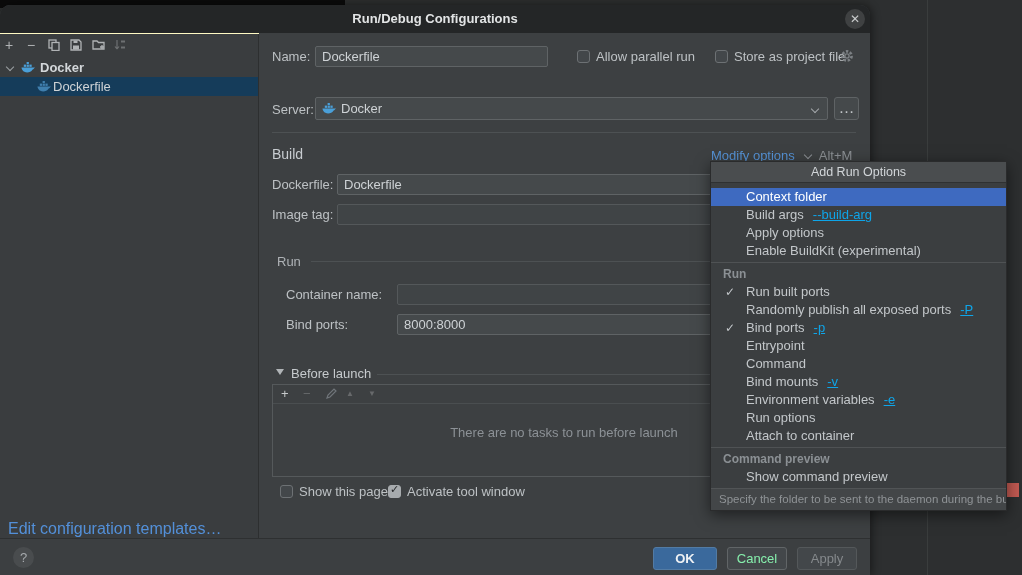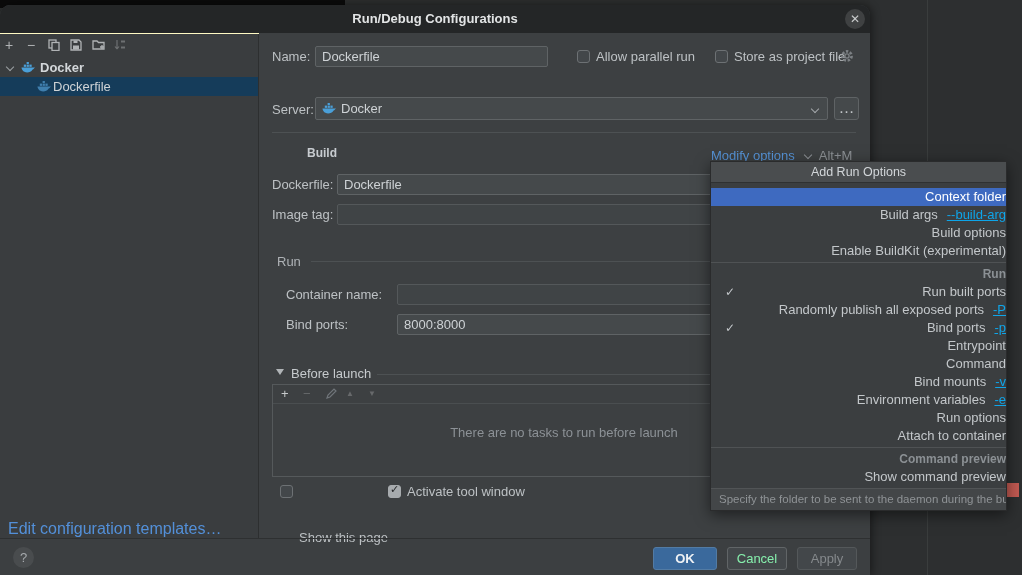--- a/index.html
+++ b/index.html
@@ -39,21 +39,21 @@
     border-radius:2px;color:#ced2d5;font-size:13px;line-height:19px;
     padding:0 6px;box-sizing:border-box;height:21px;}
   .inp.dim{background:#404446;border-color:#54585a;}
   .cb{position:absolute;width:13px;height:13px;border:1px solid #6d7174;
     background:#43474a;border-radius:3px;box-sizing:border-box;}
   .cb.on{background:#a7abae;border-color:#a7abae;}
   .cb.on::after{content:"✓";position:absolute;left:1px;top:-3px;font-size:11px;
     color:#26282a;font-weight:bold;}
   .cblbl{position:absolute;font-size:13px;color:#bdc1c4;line-height:15px;}
   .sep{position:absolute;height:1px;background:#4d5153;}
-  .sect{position:absolute;font-size:12px;font-weight:bold;color:#c8ccd0;margin-left:35px;}
+  .sect{position:absolute;font-size:14px;font-weight:normal;color:#c8ccd0;}
   .link{color:#5693d6;font-size:13px;text-decoration:underline;cursor:pointer;}
   .shortcut{color:#8c9094;font-size:13px;}
   .combo{position:absolute;background:#45494b;border:1px solid #5f6365;
     border-radius:2px;color:#ced2d5;font-size:13px;line-height:21px;
     box-sizing:border-box;height:23px;padding:0 6px;}
   .combo .chev{position:absolute;right:9px;top:8px;border-color:#a3a7aa;}
   .mini-btn{position:absolute;background:#45494b;border:1px solid #5f6365;
     border-radius:3px;color:#c0c4c7;text-align:center;box-sizing:border-box;}
   #bl-box{position:absolute;border:1px solid #55595b;box-sizing:border-box;}
   #bl-toolbar{position:absolute;left:0;top:0;right:0;height:18px;
@@ -71,21 +71,21 @@
   #ok-btn{left:653px;width:64px;background:#3a699c;border:1px solid #527ba4;
     color:#eef1f4;font-weight:bold;}
   #cancel-btn{left:727px;width:60px;background:#43474a;border:1px solid #616567;color:#86efac;}
   #apply-btn{left:797px;width:60px;background:#43474a;border:1px solid #54585a;color:#85898c;}
   
   #menu{left:710px;top:161px;width:297px;background:#3b3e40;
     border:1px solid #2a2b2c;box-shadow:0 4px 14px rgba(0,0,0,.5);
     box-sizing:border-box;z-index:10;}
   #menu-header{height:20px;background:#4a4d4f;text-align:center;font-size:12.5px;
     color:#d2d6d9;line-height:20px;border-bottom:1px solid #2f3132;}
-  #menu-list{padding:5px 0 2px 0;text-align:right;}
+  #menu-list{padding:5px 0 2px 0;}
   .mi{height:18px;line-height:18px;font-size:13px;color:#c3c7ca;
     padding-left:35px;position:relative;white-space:nowrap;cursor:pointer;}
   .mi .tick{position:absolute;left:14px;color:#c3c7ca;font-size:12px;}
   .mi .sfx{color:#0ea5e9;margin-left:9px;text-decoration:underline;}
   .mi.selected{background:#3e6ac0;color:#ffffff;}
   .mh{height:18px;line-height:18px;font-size:12px;font-weight:bold;
     color:#8b9094;padding-left:12px;}
   .msep{height:1px;background:#4f5254;margin:2px 0;}
   #menu-footer{height:21px;background:#434648;border-top:1px solid #515456;
     font-size:11.5px;color:#8f9396;line-height:21px;padding-left:8px;
@@ -235,39 +235,39 @@
               <path d="M2 10l1-3 6-6 2 2-6 6z" fill="none" stroke="#70757a" stroke-width="1.2"></path>
             </svg>
         </span>
         <span style="left:73px;color:#67696b;font-size:8px;">▲</span>
         <span style="left:95px;color:#67696b;font-size:8px;">▼</span>
       </div>
       <div id="empty-text" style="top:40px;">There are no tasks to run before launch</div>
     </div>
 
     <span class="cb" style="left:21px;top:452px;"></span>
-    <span class="cblbl" style="left:40px;top:451px;margin-top:46px;">Show this page</span>
+    <span class="cblbl" style="left:40px;top:451px;">Show this page</span>
     <span class="cb on" style="left:129px;top:452px;"></span>
     <span class="cblbl" style="left:148px;top:451px;">Activate tool window</span>
   </div>
 
   <div id="bottombar" class="abs">
     <div id="help-btn" class="abs">?</div>
     <div id="ok-btn" class="btn">OK</div>
     <div id="cancel-btn" class="btn">Cancel</div>
     <div id="apply-btn" class="btn">Apply</div>
   </div>
 </div>
 
 <div id="menu" class="abs">
   <div id="menu-header">Add Run Options</div>
   <div id="menu-list">
       <div class="mi selected"><span>Context folder</span></div>
       <div class="mi"><span>Build args</span><span class="sfx">--build-arg</span></div>
-      <div class="mi"><span>Build options</span></div>
+      <div class="mi"><span>Apply options</span></div>
       <div class="mi"><span>Enable BuildKit (experimental)</span></div>
       <div class="msep"></div>
       <div class="mh">Run</div>
       <div class="mi"><span class="tick">✓</span><span>Run built ports</span></div>
       <div class="mi"><span>Randomly publish all exposed ports</span><span class="sfx">-P</span></div>
       <div class="mi"><span class="tick">✓</span><span>Bind ports</span><span class="sfx">-p</span></div>
       <div class="mi"><span>Entrypoint</span></div>
       <div class="mi"><span>Command</span></div>
       <div class="mi"><span>Bind mounts</span><span class="sfx">-v</span></div>
       <div class="mi"><span>Environment variables</span><span class="sfx">-e</span></div>

